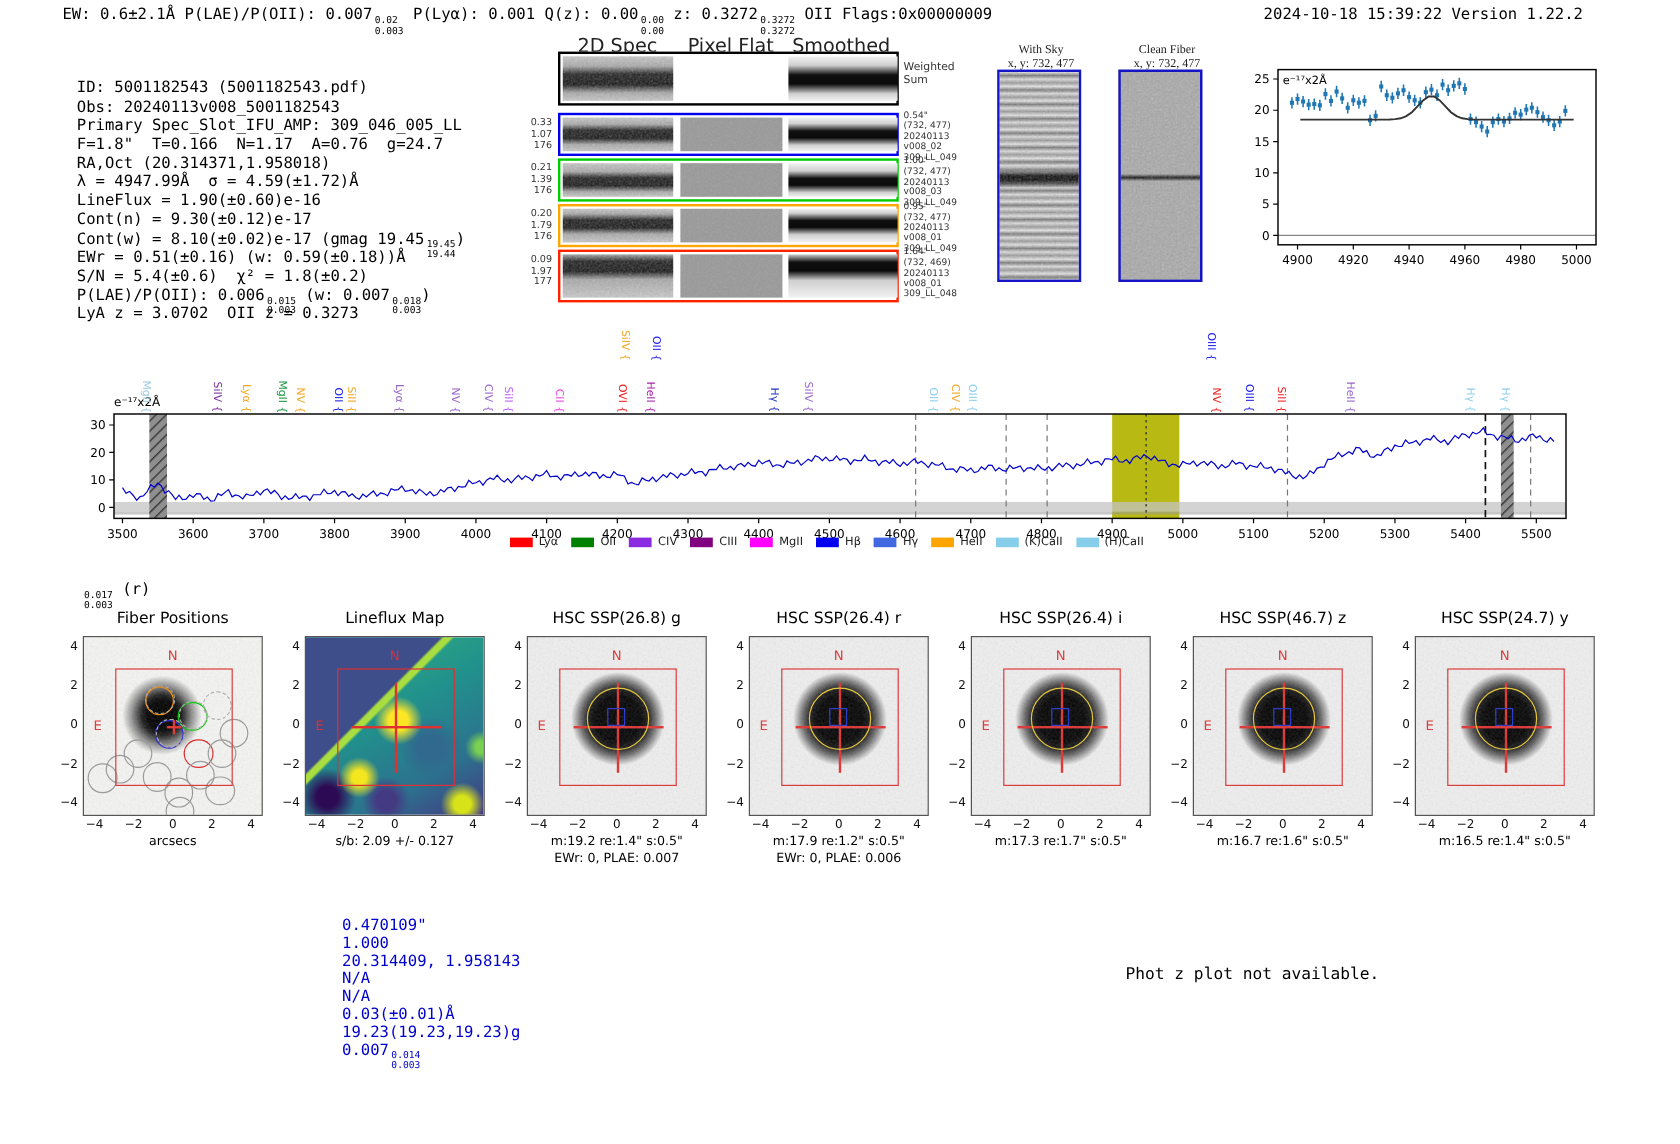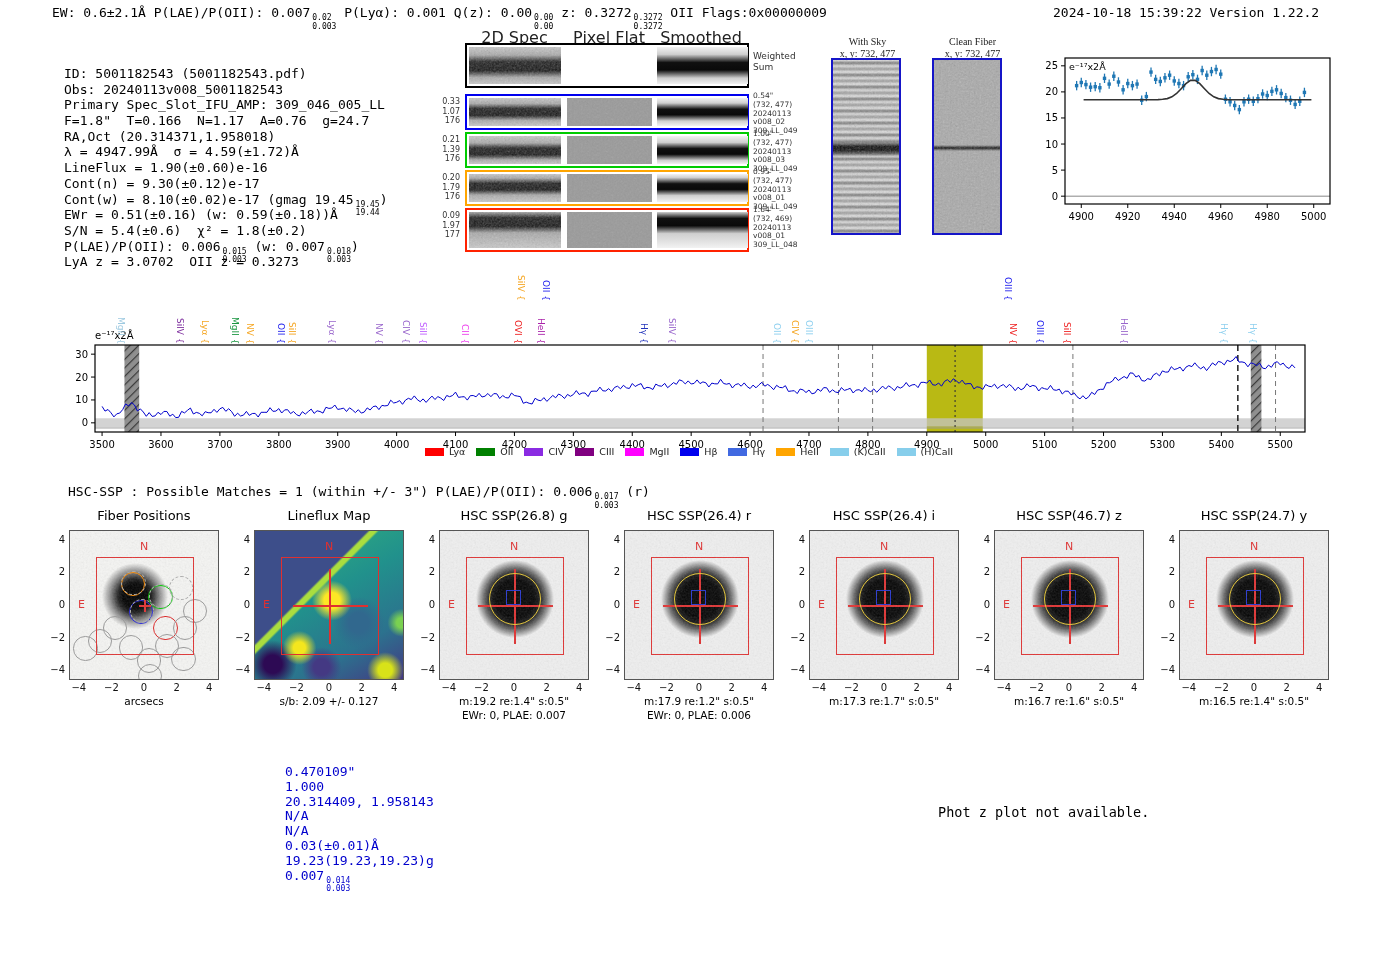--- a/index.html
+++ b/index.html
@@ -510,21 +510,21 @@
       <div class="lgi">
         <div class="lgsw" style="background: rgb(135, 206, 235);"></div>
         <span>(K)CaII</span>
       </div>
       <div class="lgi">
         <div class="lgsw" style="background: rgb(135, 206, 235);"></div>
         <span>(H)CaII</span>
       </div>
     </div>
 
-  <div id="hsc-line" class="abs"><span>HSC-SSP : Possible Matches = 1 (within +/- 3")  P(LAE)/P(OII): 0.006</span><span class="stk">
+  <div id="hsc-line" class="abs"><span class="stk">
         <span>0.017</span>
         <span>0.003</span>
       </span><span> (r)</span></div>
 
   <div id="cutouts">
       <div class="cpanel" style="left: 69px;">
         <div class="ctitle">Fiber Positions</div>
         <div class="cbox" style="background: rgb(245, 245, 243);">
           <div class="fblob"></div>
           <div class="fib" style="left: 50.5717px; top: 40.7891px; border: 1.6px solid rgb(255, 140, 0);"></div>

